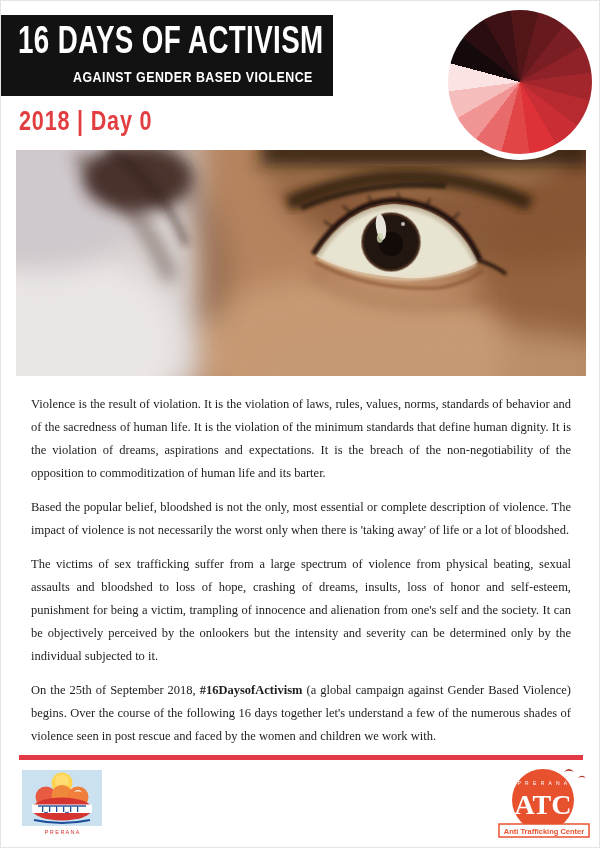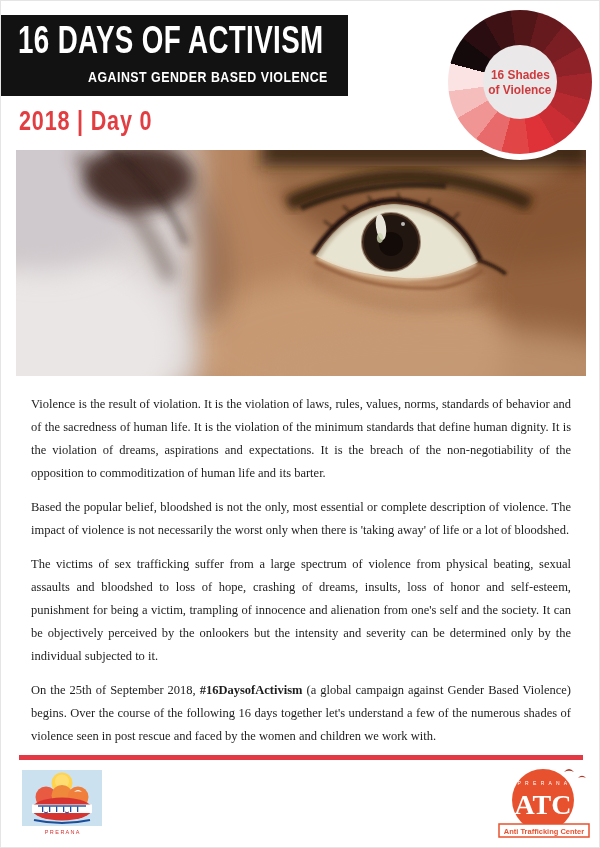--- a/index.html
+++ b/index.html
@@ -6,21 +6,20 @@
   .page{
     position:relative; width:600px; height:848px; margin:0 auto;
     background:#ffffff; overflow:hidden; box-sizing:border-box;
     border:1px solid #e5e5e5;
     font-family:"Liberation Sans", sans-serif;
   }
   
   .black-bar{
     position:absolute; left:0; top:14px; width:332px; height:81px;
     background:#121212;
-    padding-left:15px;
   }
   .bar-title{
     position:absolute; left:17px; top:5px;
     color:#ffffff; font-size:38px; font-weight:bold; line-height:1.1;
     letter-spacing:.5px; white-space:nowrap;
     transform:scaleX(.73); transform-origin:0 50%;
   }
   .bar-subtitle{
     position:absolute; right:20px; bottom:10px;
     color:#ffffff; font-size:15.5px; font-weight:bold;
@@ -85,24 +84,20 @@
 <div class="page">
 
   <div class="black-bar">
     <div class="bar-title">16 DAYS OF ACTIVISM</div>
     <div class="bar-subtitle">AGAINST GENDER BASED VIOLENCE</div>
   </div>
   <div class="edition">2018 | Day 0</div>
 
   <div class="badge">
     <div class="wheel" style="background: conic-gradient(from 285deg, rgb(21, 10, 11) 0deg, rgb(21, 10, 11) 22.5deg, rgb(42, 13, 16) 22.5deg, rgb(42, 13, 16) 45deg, rgb(62, 17, 20) 45deg, rgb(62, 17, 20) 67.5deg, rgb(82, 21, 24) 67.5deg, rgb(82, 21, 24) 90deg, rgb(102, 26, 30) 90deg, rgb(102, 26, 30) 112.5deg, rgb(122, 30, 35) 112.5deg, rgb(122, 30, 35) 135deg, rgb(142, 34, 40) 135deg, rgb(142, 34, 40) 157.5deg, rgb(162, 38, 44) 157.5deg, rgb(162, 38, 44) 180deg, rgb(182, 42, 48) 180deg, rgb(182, 42, 48) 202.5deg, rgb(202, 46, 52) 202.5deg, rgb(202, 46, 52) 225deg, rgb(222, 50, 56) 225deg, rgb(222, 50, 56) 247.5deg, rgb(226, 69, 69) 247.5deg, rgb(226, 69, 69) 270deg, rgb(233, 106, 106) 270deg, rgb(233, 106, 106) 292.5deg, rgb(240, 148, 148) 292.5deg, rgb(240, 148, 148) 315deg, rgb(246, 189, 189) 315deg, rgb(246, 189, 189) 337.5deg, rgb(251, 227, 228) 337.5deg, rgb(251, 227, 228) 360deg);"></div>
-    <div class="badge-center" style="background: rgb(234, 232, 233);">
-      <span class="ln">16 Shades</span>
-      <span class="ln">of Violence</span>
-    </div>
   </div>
 
   <div class="photo">
     <svg width="570" height="226" viewBox="0 0 570 226" xmlns="http://www.w3.org/2000/svg">
       <defs>
         <filter id="b4" x="-40%" y="-40%" width="180%" height="180%">
             <feGaussianBlur stdDeviation="4"></feGaussianBlur>
           </filter>
         <filter id="b8" x="-60%" y="-60%" width="220%" height="220%">
             <feGaussianBlur stdDeviation="8"></feGaussianBlur>

